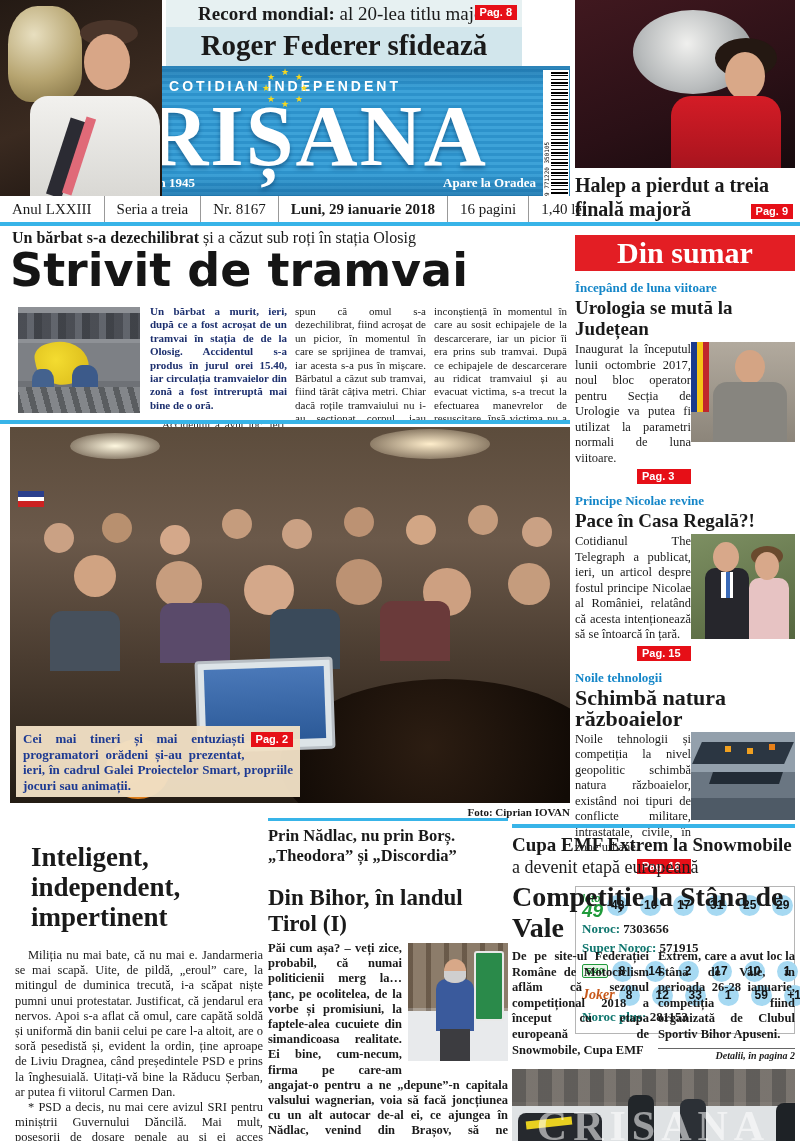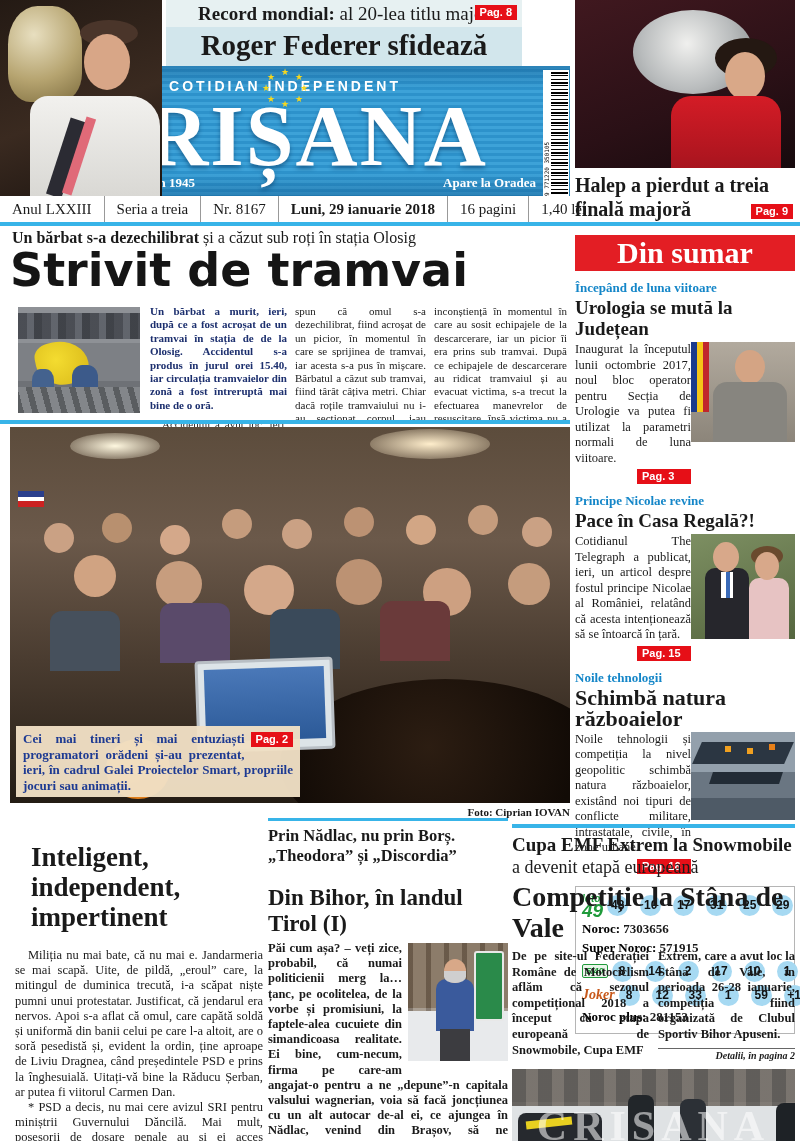--- a/index.html
+++ b/index.html
@@ -121,21 +121,21 @@
   .war-dot{position:absolute;left:34px;top:14px;width:6px;height:6px;background:#f0a020;box-shadow:22px 2px 0 #f0a020,44px -2px 0 #e88018;}
 
   
   .lotto{margin-top:12px;border:1px solid #b5b5b5;border-radius:0;padding:7px 6px 5px;background:#fff;}
   .lrow{display:flex;align-items:center;gap:4px;margin-bottom:3px;}
   .balls{display:flex;gap:12px;margin-left:auto;}
   .ball{width:21px;height:21px;border-radius:50%;background:#a6d9f2;color:#111;font:bold 12px/21px "Liberation Sans",sans-serif;text-align:center;}
   .loto49{color:#1f9a3a;font:bold italic 10px/9px "Liberation Sans",sans-serif;width:30px;}
   .loto49 .big{font-size:19px;line-height:15px;display:block;}
   .ltext{font:bold 13px/16px "Liberation Serif",serif;margin:1px 0 3px;}
-  .ltext .lbl{color:#000000;}
+  .ltext .lbl{color:#0f766e;}
   .logo540{border:1px solid #1f9a3a;color:#1f9a3a;background:#eaf5ea;font:bold italic 9px/12px "Liberation Sans",sans-serif;padding:0 3px;border-radius:2px;}
   .logojoker{color:#c8581a;font:bold italic 14px/16px "Liberation Serif",serif;}
 
   
   .bl{left:15px;top:826px;width:248px;}
   .bl h2{margin:16px;font:bold 27px/30px "Liberation Serif",serif;}
   .bl .body{margin-top:8px;font:12.5px/15.2px "Liberation Serif",serif;text-align:justify;}
   .bl .body p{margin:0;text-indent:13px;}
 
   

